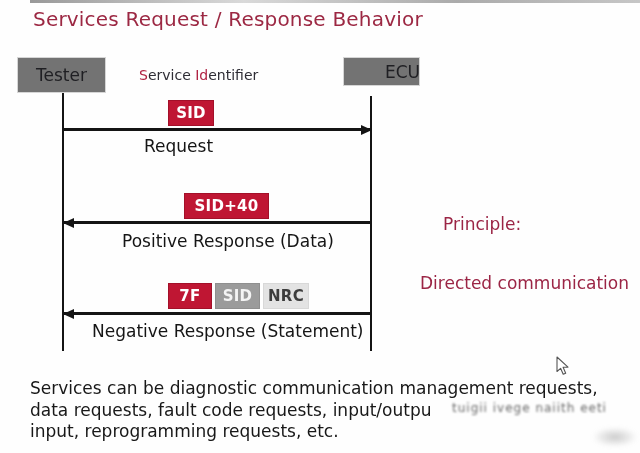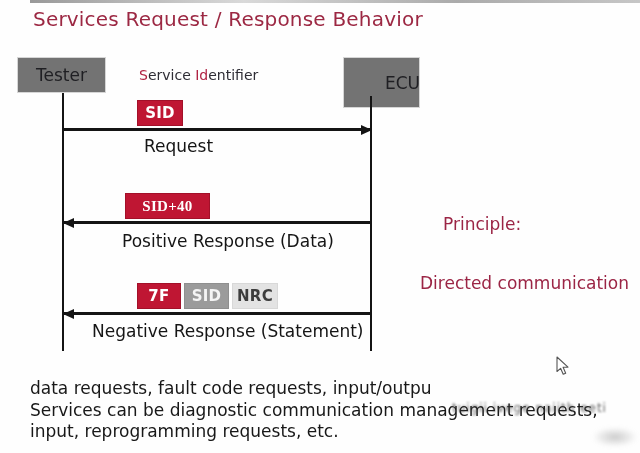--- a/index.html
+++ b/index.html
@@ -10,37 +10,37 @@
   .top-strip { position:absolute; left:30px; top:0; width:610px; height:3px;
     background:linear-gradient(90deg, rgba(70,70,70,.55), rgba(70,70,70,.2) 35%, rgba(70,70,70,.45) 70%, rgba(70,70,70,.3)); }
 
   .title { position:absolute; left:33px; top:7px; font-size:20px; font-weight:500;
     color:#9c2843; letter-spacing:.2px; }
 
   .actor-box { position:absolute; background:#737373; border:1px solid #d6d6d6;
     display:flex; align-items:center; justify-content:center;
     font-size:17px; color:#1f1f23; }
   .tester-box { left:17px; top:57px; width:89px; height:36px; }
-  .ecu-box    { left:343px; top:57px; width:77px; height:51px;padding-left:42px; }
+  .ecu-box    { left:343px; top:57px; width:77px; height:29px;padding-left:42px; }
 
   .svc-id { position:absolute; left:139px; top:67px; font-size:14px; }
   .svc-id span { white-space:pre; }
   .svc-red  { color:#b02343; }
   .svc-dark { color:#2e2d35; }
 
   .lifeline { position:absolute; width:2px; background:#141414; }
   .lifeline-left  { left:62px;  top:93px; height:258px; }
   .lifeline-right { left:370px; top:96px; height:255px; }
 
   .arrow-line { position:absolute; left:64px; width:307px; height:3px; background:#141414; }
   .arrow-head { position:absolute; width:0; height:0; border-top:5px solid transparent; border-bottom:5px solid transparent; }
   .head-right { border-left:11px solid #141414; }
   .head-left  { border-right:11px solid #141414; }
 
-  .badge-row { position:absolute; display:flex; gap:3px; }
+  .badge-row { position:absolute; display:flex; gap:3px;margin-left:31px; }
   .badge { height:26px; display:flex; align-items:center; justify-content:center;
     font-size:15px; font-weight:bold; letter-spacing:.3px; }
   .badge-red   { background:#bf1633; color:#ffffff; border:1px solid #a31029; }
   .badge-gray  { background:#9b9b9b; color:#f4f4f4; border:1px solid #8f8f8f; }
   .badge-light { background:#e3e3e3; color:#3d3d3d; border:1px solid #d8d8d8; }
 
   .msg-label { position:absolute; font-size:17px; color:#151515; }
 
   .principle-heading, .principle-text { position:absolute; left:420px; font-size:17px; color:#9b2545; }
   .principle-heading { top:214px;margin-left:23px; }
@@ -83,42 +83,42 @@
   <div class="lifeline lifeline-left"></div>
   <div class="lifeline lifeline-right"></div>
 
   <div class="badge-row" style="left:137px; top:100px;">
     <div class="badge badge-red" style="width:46px;">SID</div>
   </div>
   <div class="arrow-line" style="top:128px;"></div>
   <div class="arrow-head head-right" style="left:361px; top:124.5px;"></div>
   <div class="msg-label" style="left:144px; top:136px;">Request</div>
 
-  <div class="badge-row" style="left:125px; top:193px;font-family:Liberation Serif, serif;">
+  <div class="badge-row" style="left:153px; top:193px;">
     <div class="badge badge-red" style="width:85px;">SID+40</div>
   </div>
   <div class="arrow-line" style="top:221px;"></div>
   <div class="arrow-head head-left" style="left:63px; top:217.5px;"></div>
   <div class="msg-label" style="left:122px; top:231px;">Positive Response (Data)</div>
 
   <div class="badge-row" style="left:137px; top:283px;">
     <div class="badge badge-red" style="width:44px;">7F</div>
     <div class="badge badge-gray" style="width:45px;">SID</div>
     <div class="badge badge-light" style="width:46px;">NRC</div>
   </div>
   <div class="arrow-line" style="top:312px;"></div>
   <div class="arrow-head head-left" style="left:63px; top:308.5px;"></div>
   <div class="msg-label" style="left:92px; top:321px;">Negative Response (Statement)</div>
 
   <div class="principle-heading">Principle:</div>
   <div class="principle-text">Directed communication</div>
 
   <div class="footer">
+    <div>Services can be diagnostic communication management requests,</div>
     <div>data requests, fault code requests, input/outpu</div>
-    <div>Services can be diagnostic communication management requests,</div>
     <div>input, reprogramming requests, etc.</div>
   </div>
 
   <div class="watermark">tuigii ivege naiith eeti</div>
 
   <div class="corner-smudge"></div>
 
   <svg class="cursor" width="14" height="20" viewBox="0 0 14 20">
     <polygon points="1,1 1,15.5 4.6,12.3 7.2,18.3 9.7,17.2 7.1,11.3 12,11.1" fill="#ffffff" stroke="#555555" stroke-width="1.1" stroke-linejoin="round"></polygon>
   </svg>

